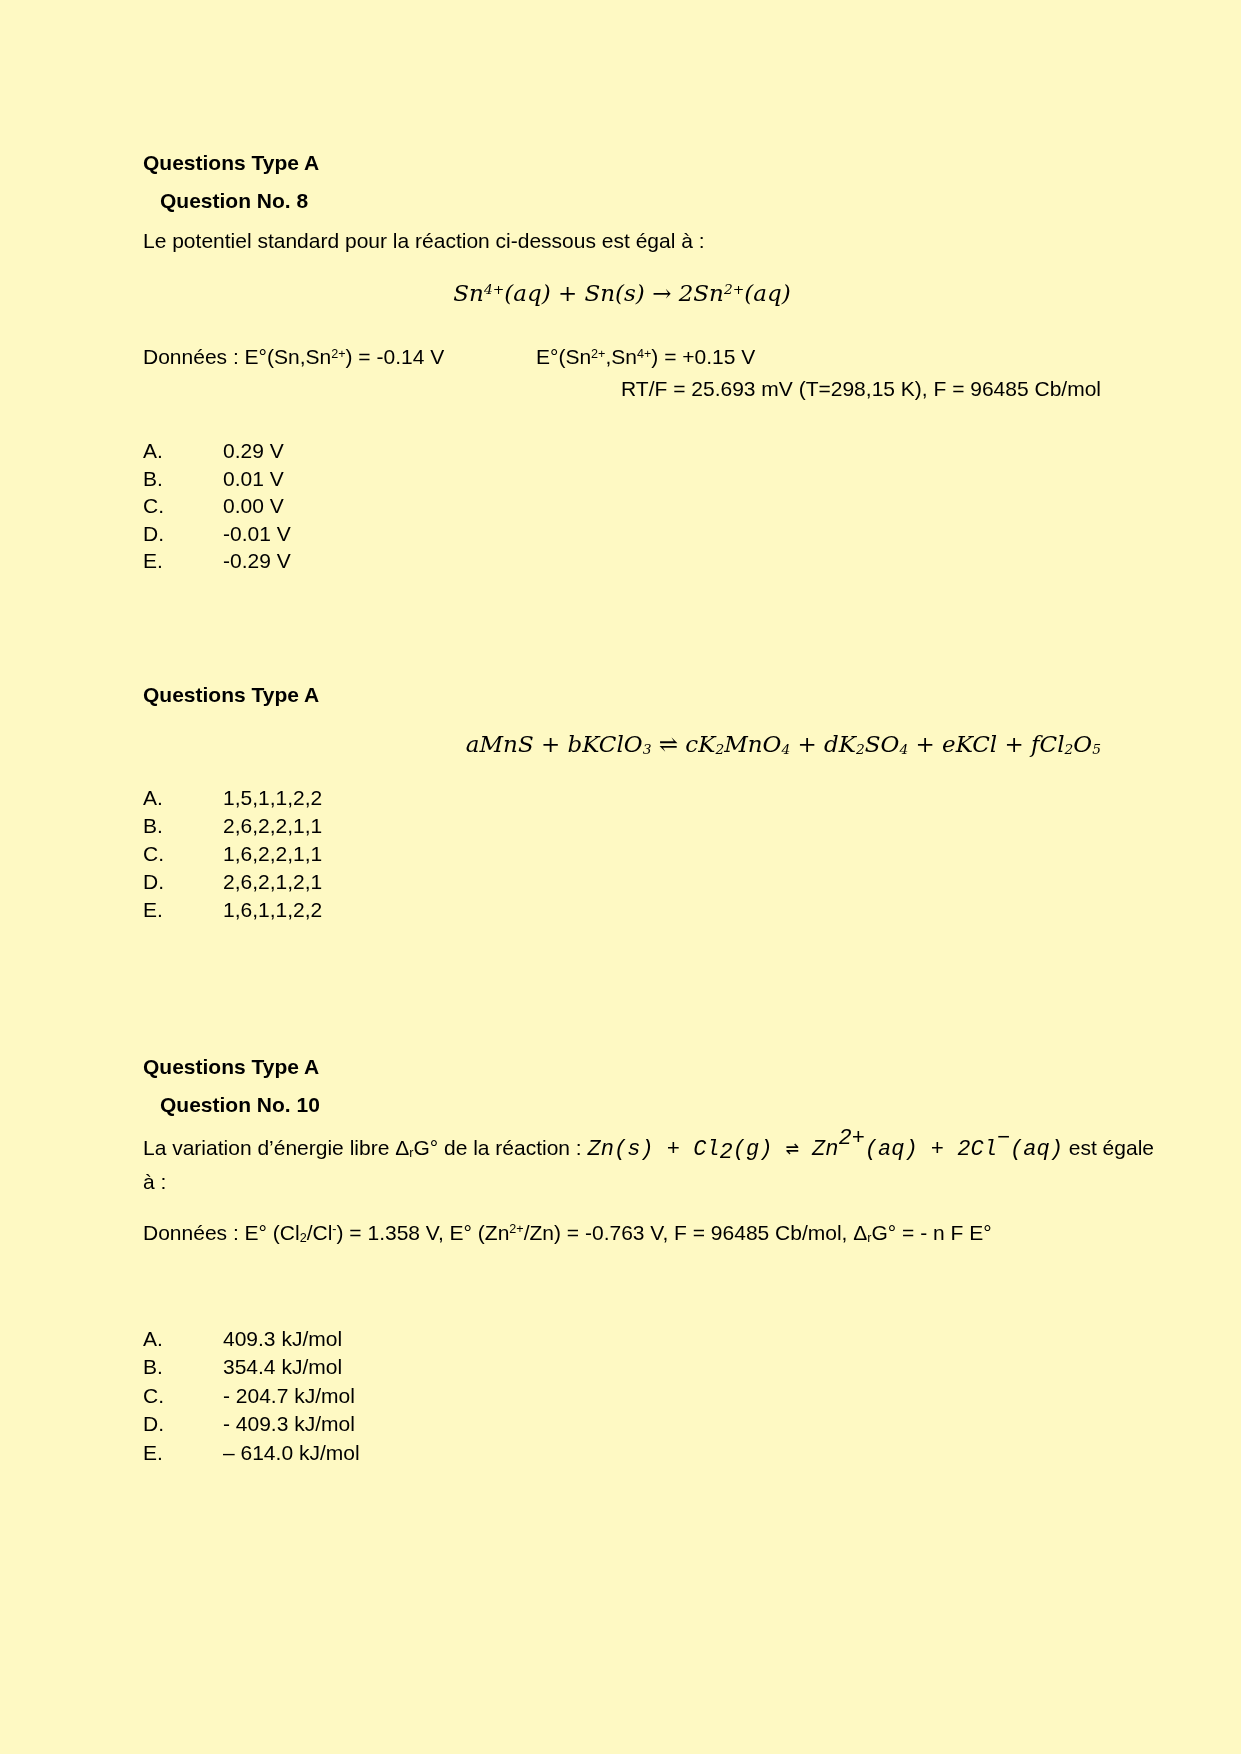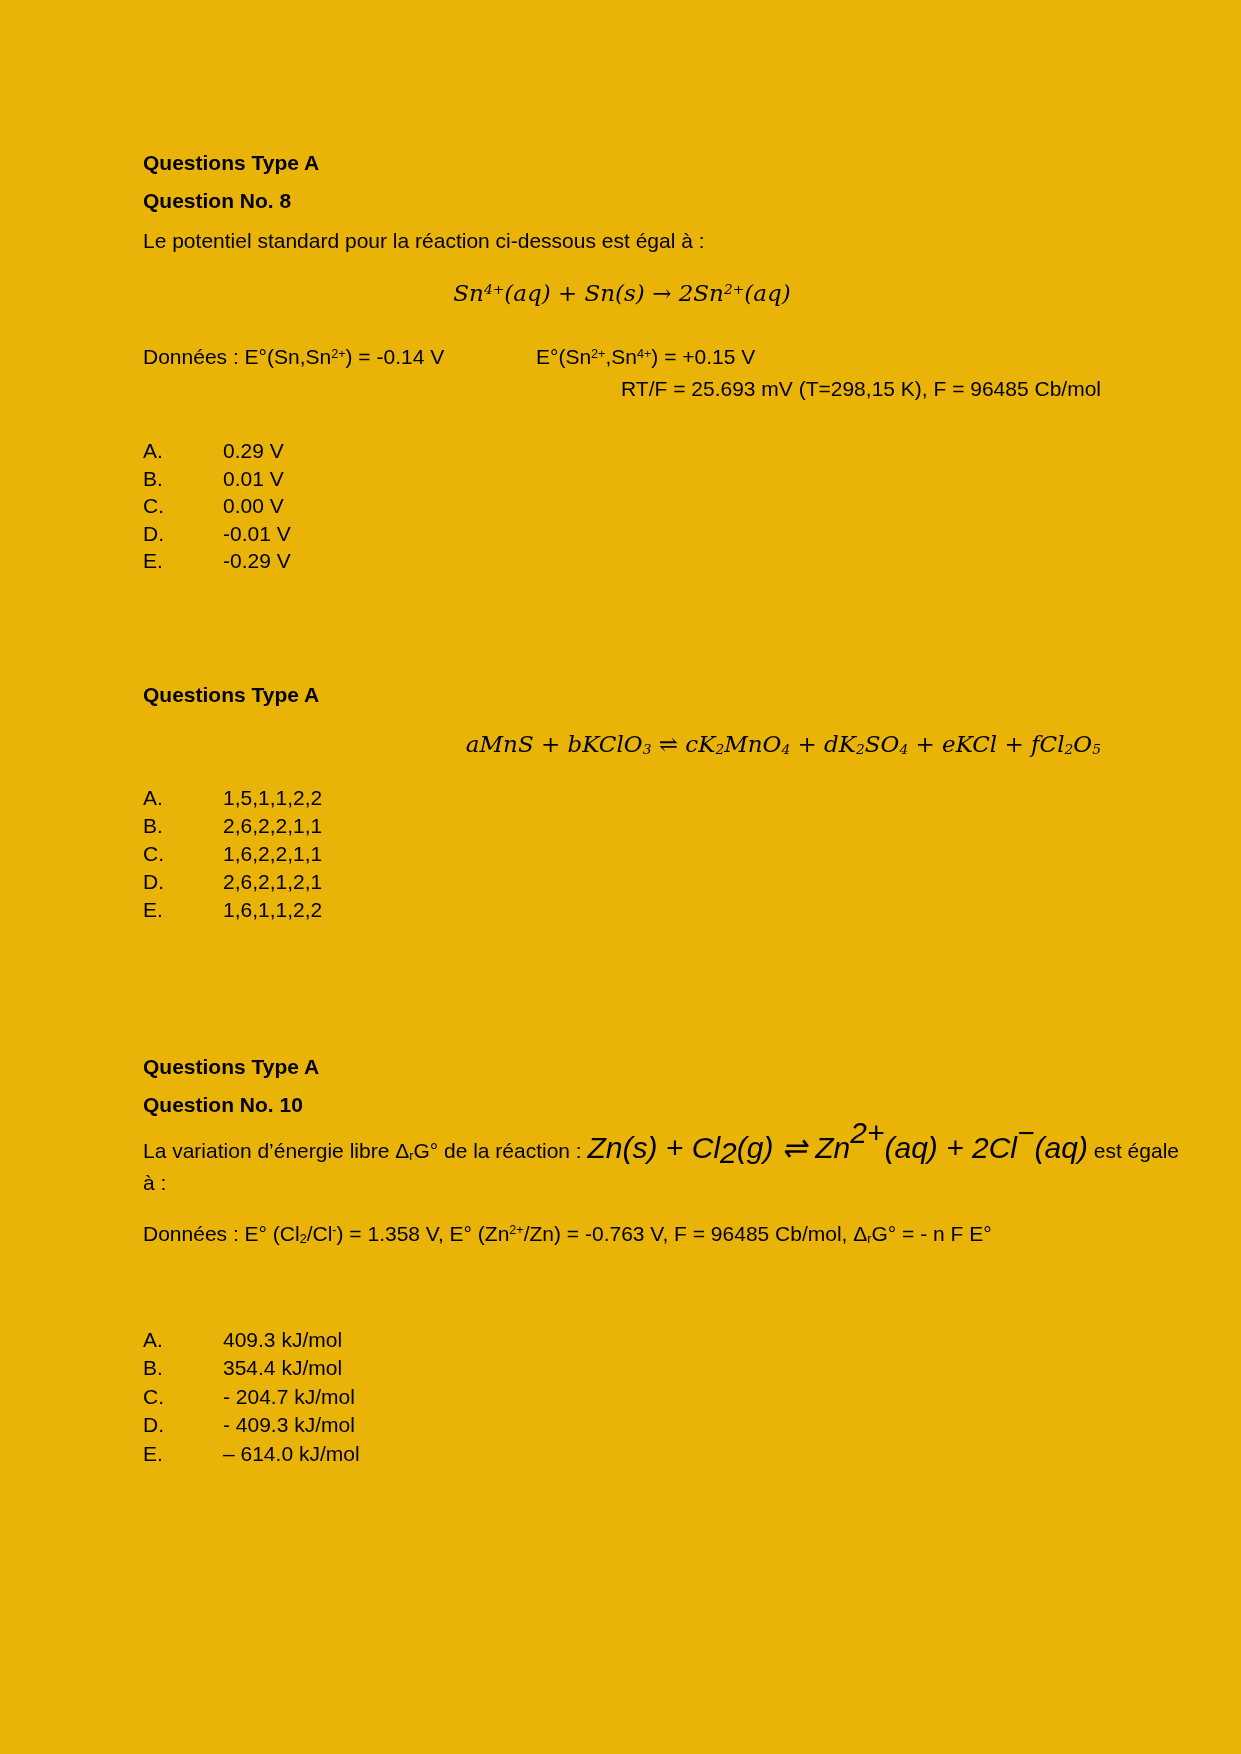--- a/index.html
+++ b/index.html
@@ -6,56 +6,56 @@
   body {
     width: 1241px; height: 1754px;
     color: #000000;
     font-family: "Liberation Sans", "DejaVu Sans", sans-serif;
     font-size: 21px;
     -webkit-font-smoothing: antialiased;
   }
   .page {
     position: relative;
     width: 1241px; height: 1754px;
-    background: #eab308;
+    background: #fef9c3;
     overflow: hidden;
   }
   .content {
     padding: 150px 140px 0 143px;
   }
   .sec-label {
     font-weight: 700;
     line-height: 26px;
     margin: 0 0 12px 0;
     white-space: nowrap;
   }
   .q-title {
     font-weight: 700;
     line-height: 26px;
-    margin: 0 0 14px 0;
+    margin: 0 0 14px 17px;
     white-space: nowrap;
   }
   .q-text {
     line-height: 26px;
     margin: 0 0 24px 0;
     white-space: nowrap;
   }
   .equation {
     font-family: "DejaVu Serif", "Liberation Serif", serif;
     font-style: italic;
     font-size: 23px;
     text-align: center;
     line-height: 30px;
     margin: 0;
     white-space: nowrap;
   }
   .m {
-    font-family: Liberation Sans, sans-serif;
+    font-family: Liberation Mono, monospace;
     font-style: italic;
-    font-size: 30px;
+    font-size: 22px;
   }
   sup, sub {
     vertical-align: baseline;
     position: relative;
     font-size: 0.6em;
     line-height: 0;
     font-style: inherit;
   }
   sup { top: -0.48em; }
   sub { top: 0.18em; }

